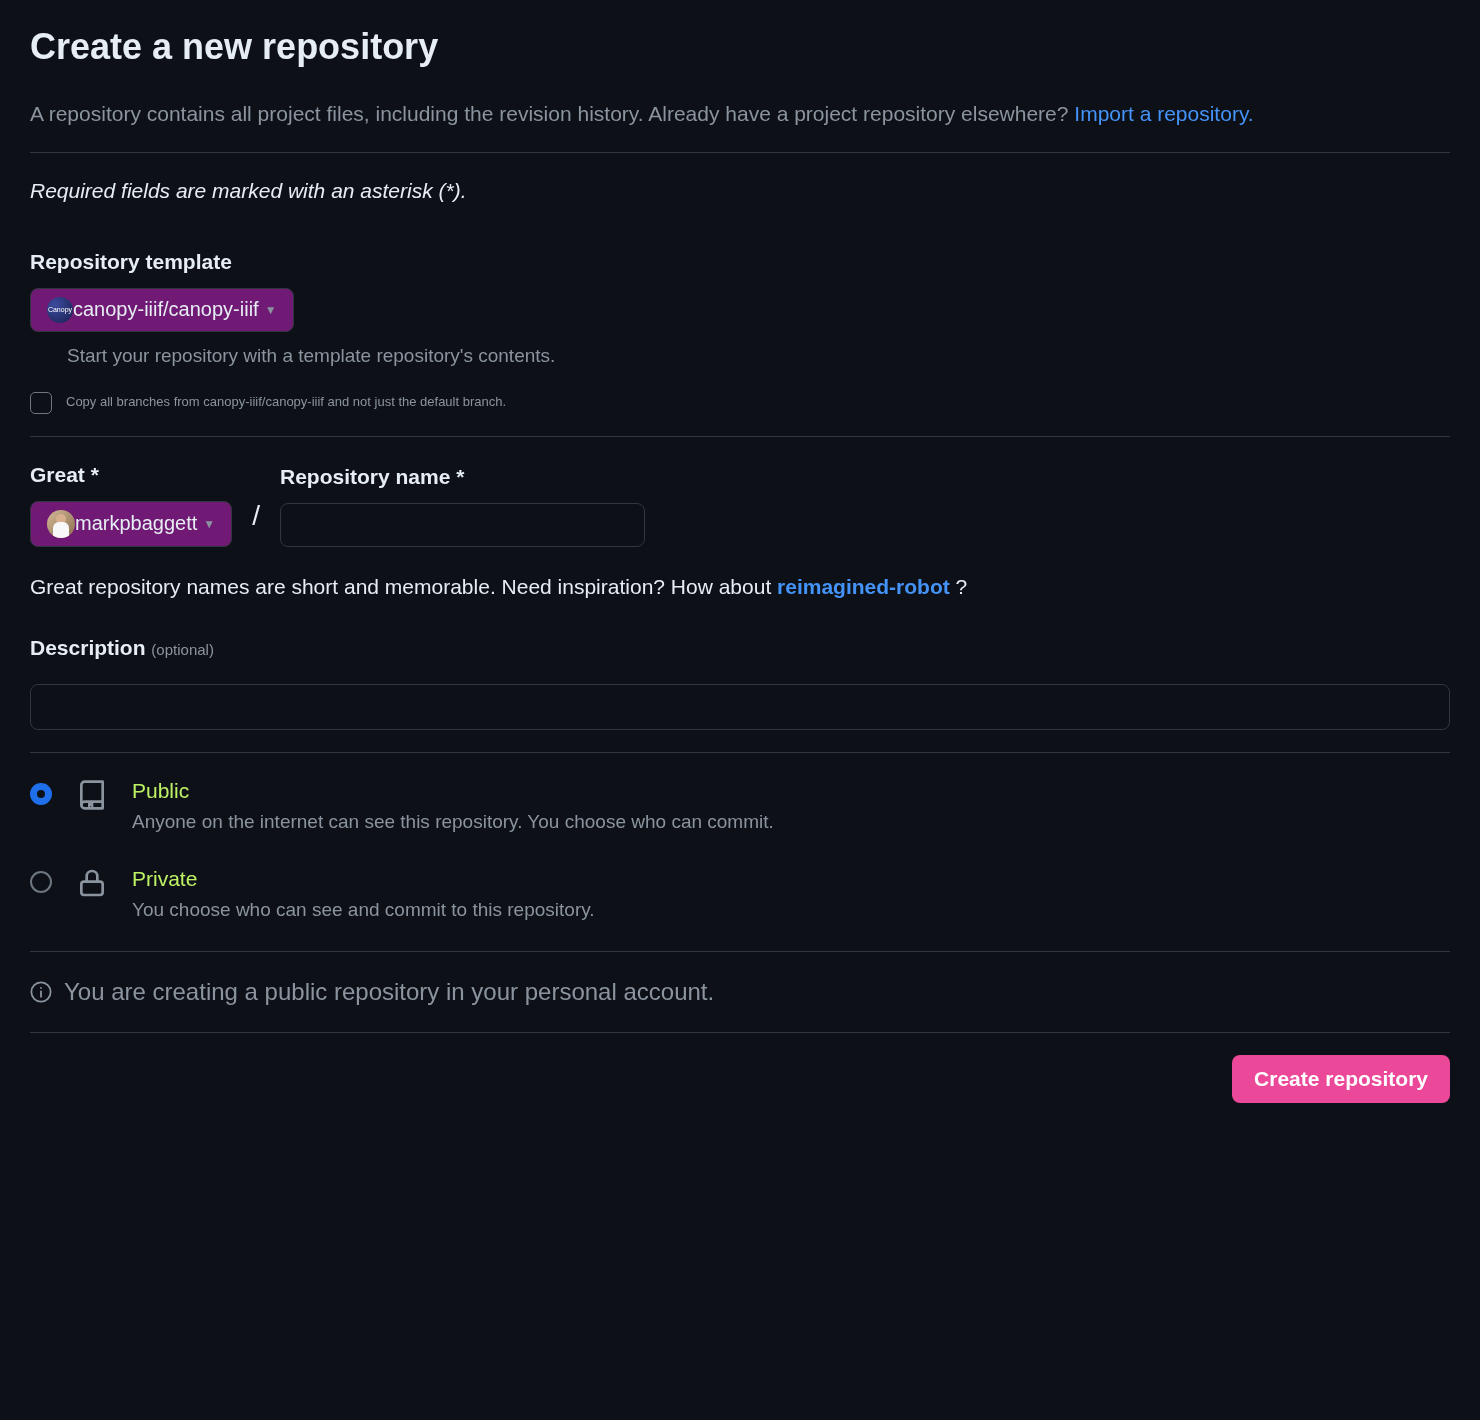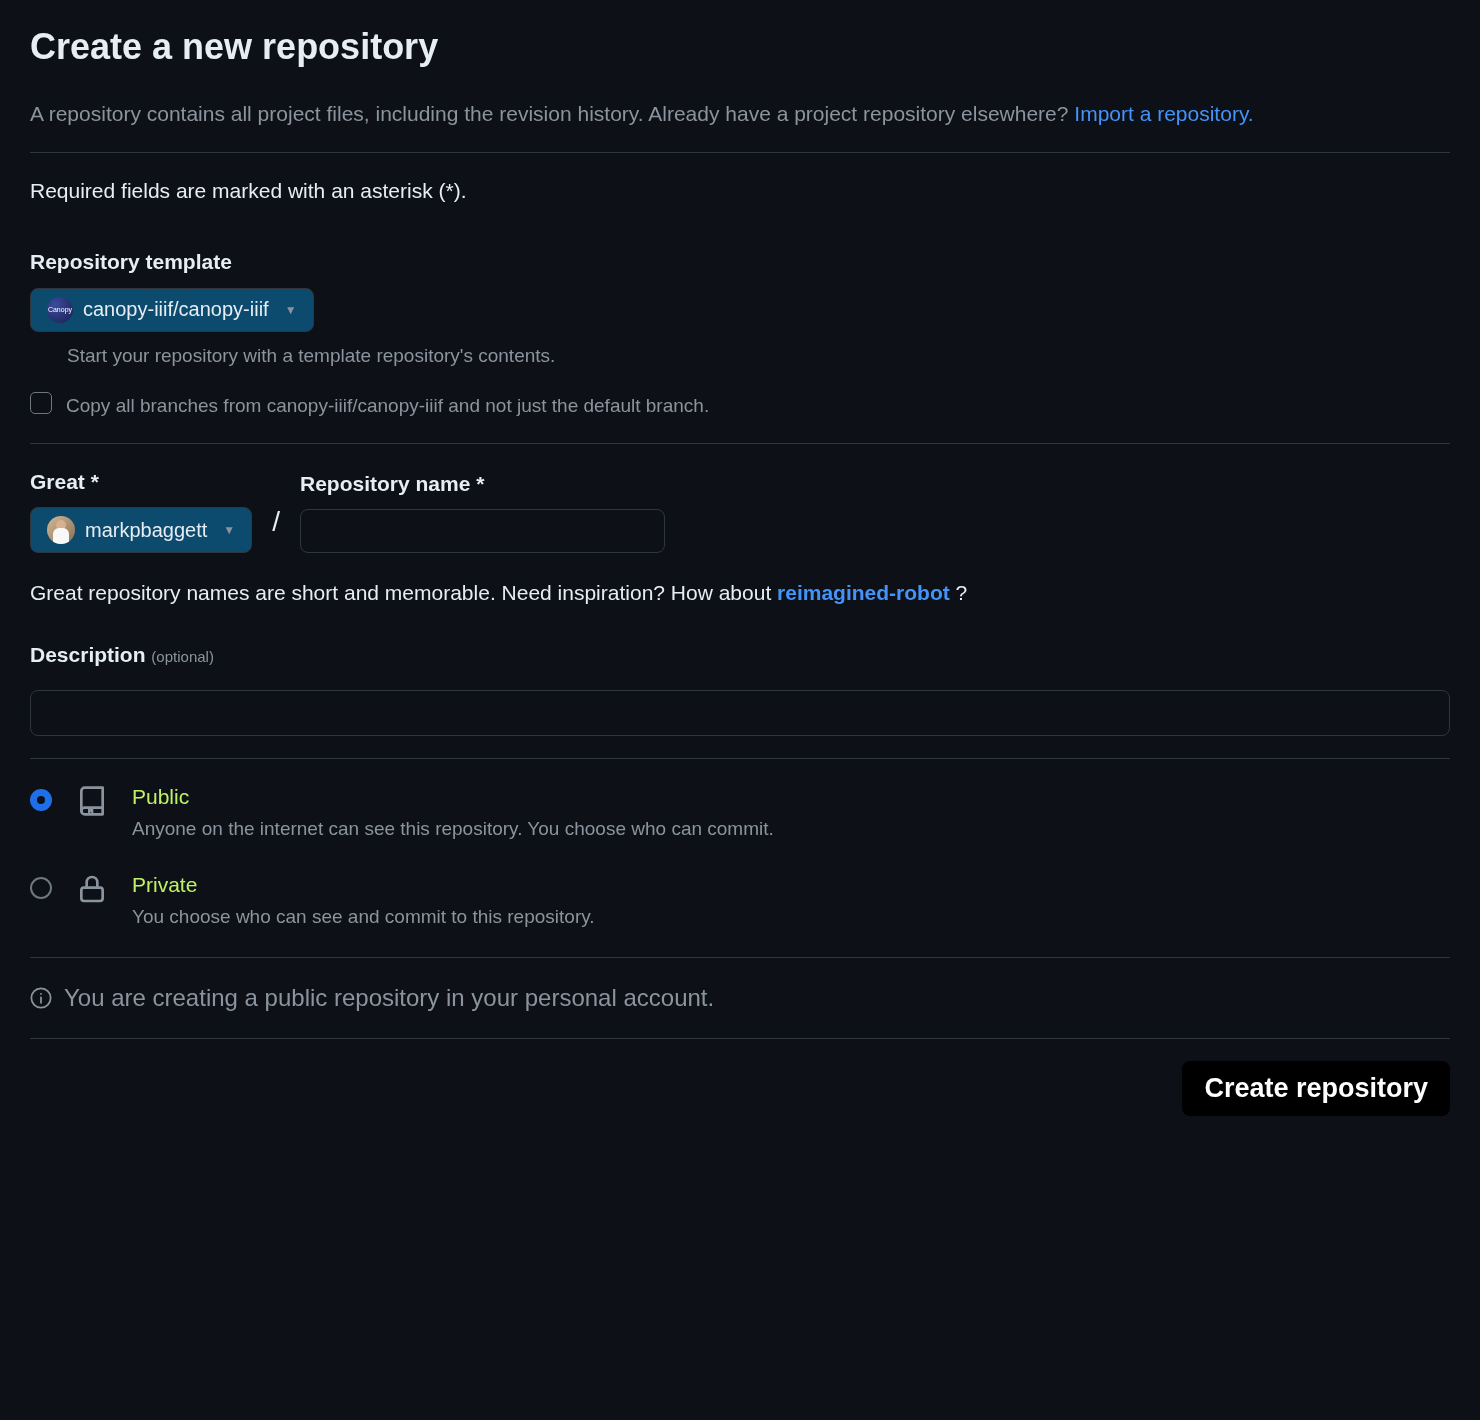--- a/index.html
+++ b/index.html
@@ -33,47 +33,47 @@
       color: #4493f8;
       text-decoration: none;
       cursor: pointer;
     }
     .divider {
       border: none;
       border-top: 1px solid #30363d;
       margin: 22px 0;
     }
     .required-note {
+      font-style: italic;
       color: #e6edf3;
       font-size: 21px;
       margin-bottom: 40px;
     }
     .field-label {
       font-weight: 600;
       font-size: 21px;
       margin-bottom: 10px;
       display: block;
       color: #e6edf3;
     }
     .optional-tag {
       font-weight: 400;
       color: #8b949e;
       font-size: 15px;
     }
     .select-button {
       display: inline-flex;
       align-items: center;
-      background-color: #0c4a6e;
+      background-color: #701a75;
       border: 1px solid #30363d;
       border-radius: 8px;
       padding: 8px 16px;
       color: #e6edf3;
       font-size: 20px;
       cursor: pointer;
-      gap: 10px;
     }
     .select-button .caret {
       margin-left: 6px;
       font-size: 12px;
       color: #8b949e;
     }
     .avatar-small {
       width: 26px;
       height: 26px;
       border-radius: 50%;
@@ -137,21 +137,21 @@
       flex-shrink: 0;
       cursor: pointer;
     }
     .checkbox-content .checkbox-title {
       font-weight: 600;
       font-size: 20px;
       color: #e6edf3;
     }
     .checkbox-content .checkbox-desc {
       color: #8b949e;
-      font-size: 19px;
+      font-size: 13px;
       margin-top: 4px;
     }
     .owner-row {
       display: flex;
       align-items: flex-end;
       gap: 20px;
     }
     .slash {
       font-size: 28px;
       color: #e6edf3;
@@ -226,26 +226,26 @@
       width: 22px;
       height: 22px;
       flex-shrink: 0;
     }
     .button-row {
       display: flex;
       justify-content: flex-end;
       margin-top: 20px;
     }
     .primary-button {
-      background-color: #000000;
+      background-color: #ec4899;
       color: #ffffff;
       border: none;
       border-radius: 8px;
       padding: 12px 22px;
-      font-size: 27px;
+      font-size: 21px;
       font-weight: 600;
       cursor: pointer;
     }
     .section {
       margin-bottom: 8px;
     }
     svg {
       display: block;
     }
   </style>

